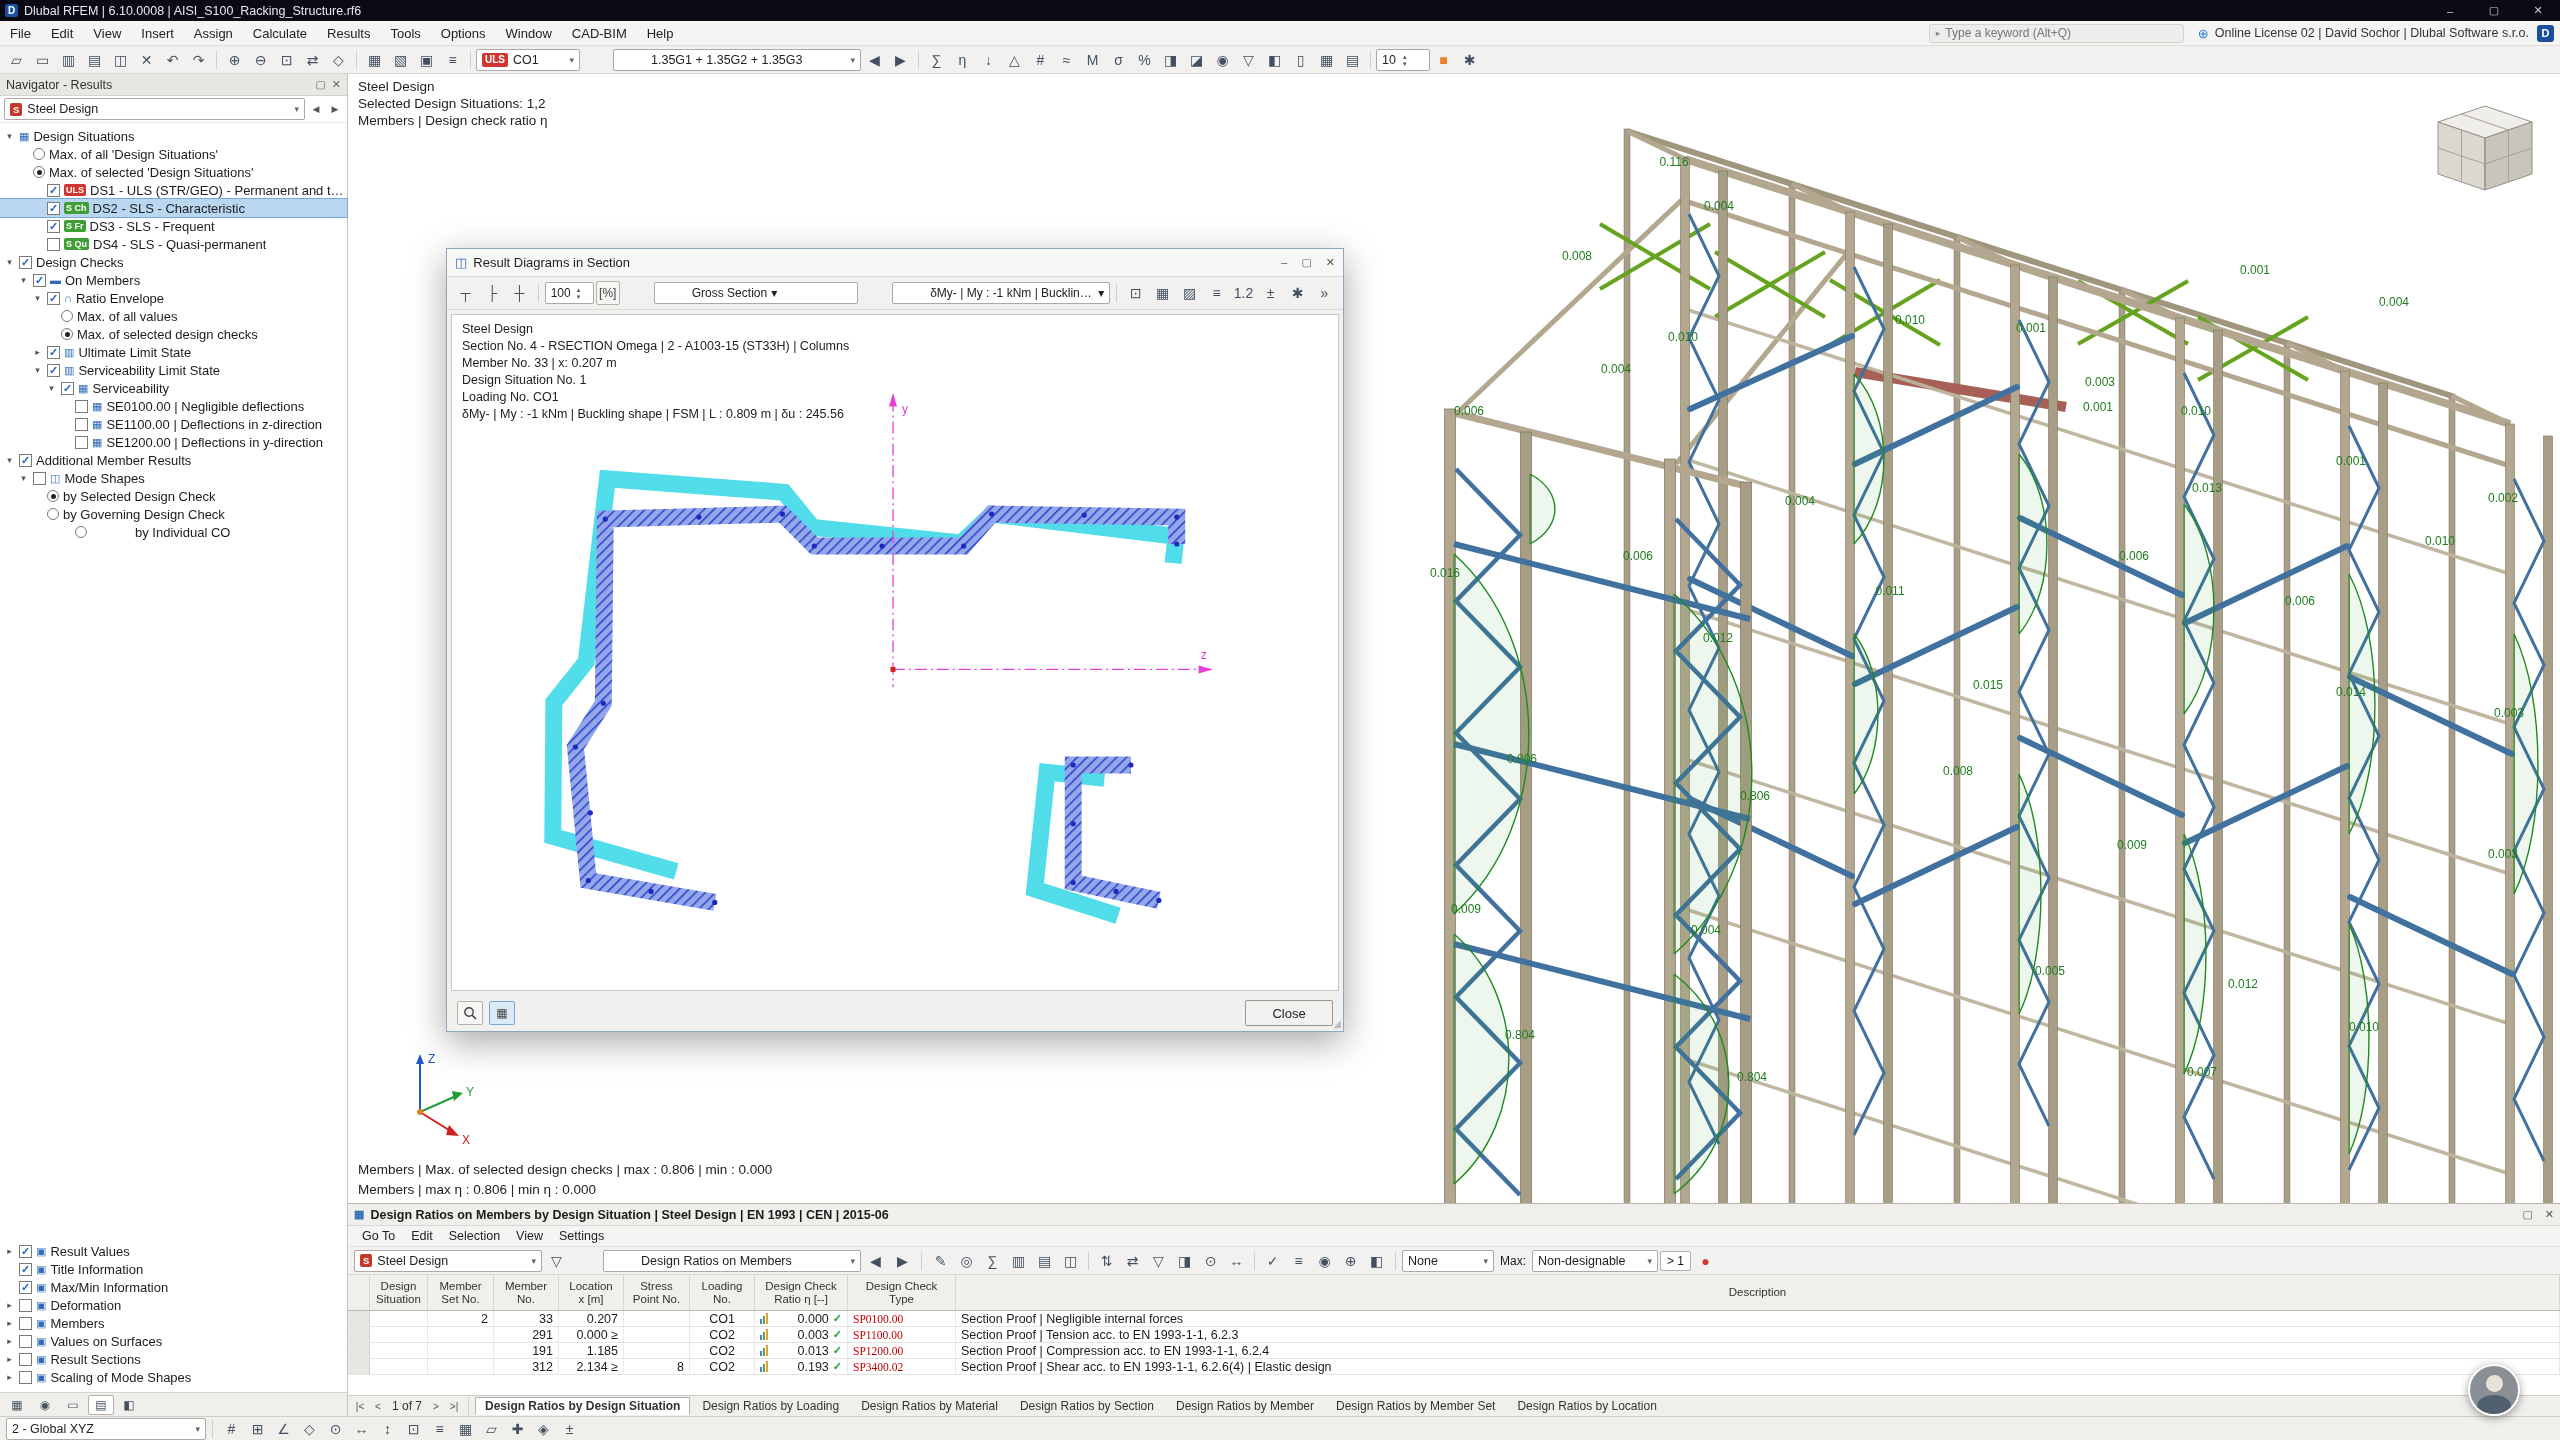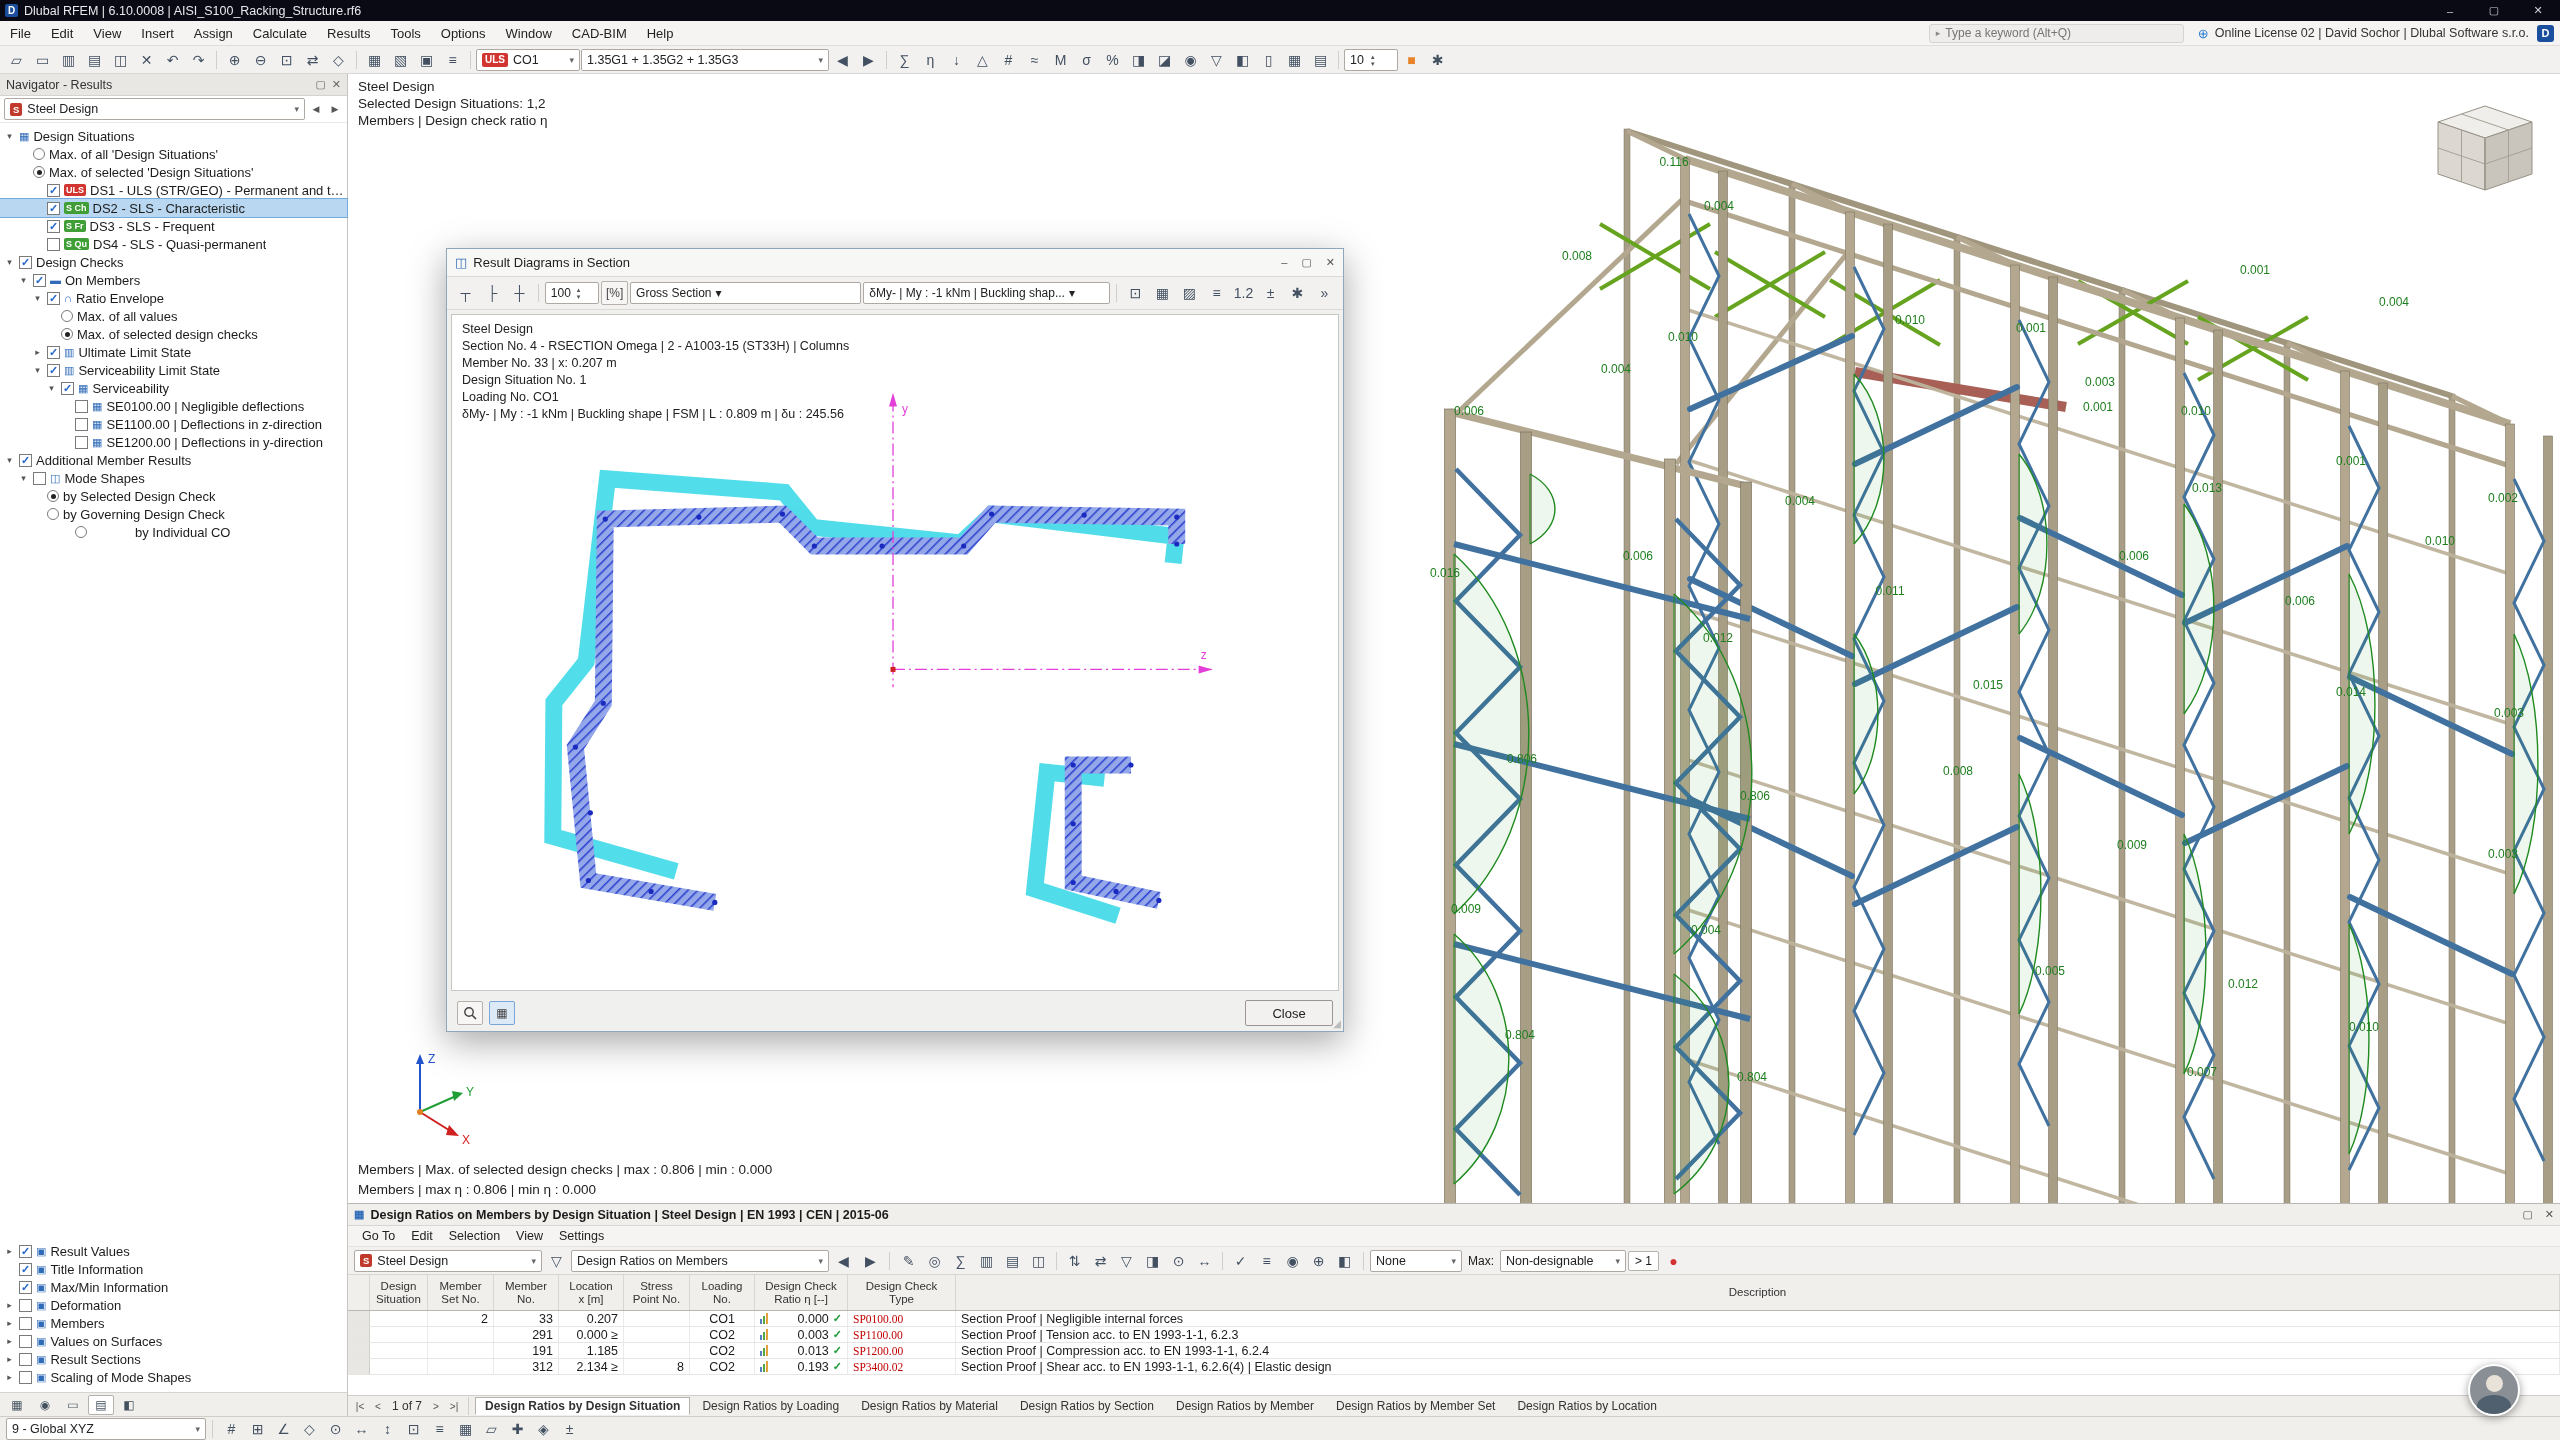--- a/index.html
+++ b/index.html
@@ -1,19 +1,19 @@
 <!DOCTYPE html>
 <html><head>
 <meta charset="utf-8">
 <style>
 *{marg in:0}
 *{margin:0;padding:0;box-sizing:border-box;font-family:"Liberation Sans",sans-serif;cursor:default;}
 html,body{width:2560px;height:1440px;overflow:hidden;background:#fff;}
 #app{position:absolute;inset:0;font-size:14px;color:#1a1a1a;}
-.ellip{white-space:nowrap;overflow:hidden;text-overflow:ellipsis;}
+.ellip{white-space:nowrap;overflow:hidden;text-overflow:ellipsis;margin-left:32px;}
 
 #titlebar{position:absolute;left:0;top:0;right:0;height:21px;background:#0a0a14;color:#e8e8ee;display:flex;align-items:center;font-size:12.5px;}
 #app-icon{width:13px;height:13px;margin:0 6px 0 5px;background:#1c4e9e;color:#fff;font-size:10px;line-height:13px;text-align:center;border-radius:2px;font-weight:bold;}
 #winbtns{margin-left:auto;display:flex;height:100%;}
 .winbtn{width:44px;height:100%;display:flex;align-items:center;justify-content:center;font-size:11px;color:#cfcfd6;}
 
 #menubar{position:absolute;left:0;top:21px;right:0;height:25px;background:#f5f4f2;border-bottom:1px solid #e0deda;display:flex;align-items:center;}
 .menu-item{padding:0 10px;font-size:13px;color:#222;height:100%;display:flex;align-items:center;}
 #searchwrap{margin-left:auto;width:255px;height:19px;background:#eeedeb;border:1px solid #d6d4d0;border-radius:3px;display:flex;align-items:center;padding:0 6px;gap:5px;}
 #searchwrap .pre{color:#8a8a8a;font-size:9px;}
@@ -902,21 +902,21 @@
           <span class="tp-tab">Design Ratios by Section</span>
           <span class="tp-tab">Design Ratios by Member</span>
           <span class="tp-tab">Design Ratios by Member Set</span>
           <span class="tp-tab">Design Ratios by Location</span>
         </div>
     </div>
   </div>
 
   <div id="statusbar">
     <div class="combo" id="sb-combo">
-      <span>9 - Global XYZ</span>
+      <span>2 - Global XYZ</span>
       <span class="arrow">▾</span>
     </div>
     <span class="vsep"></span>
     <div id="sb-icons" style="display:flex;align-items:center;gap:1px;">
         <span class="tbicon">#</span>
         <span class="tbicon">⊞</span>
         <span class="tbicon">∠</span>
         <span class="tbicon">◇</span>
         <span class="tbicon">⊙</span>
         <span class="tbicon">↔</span>

